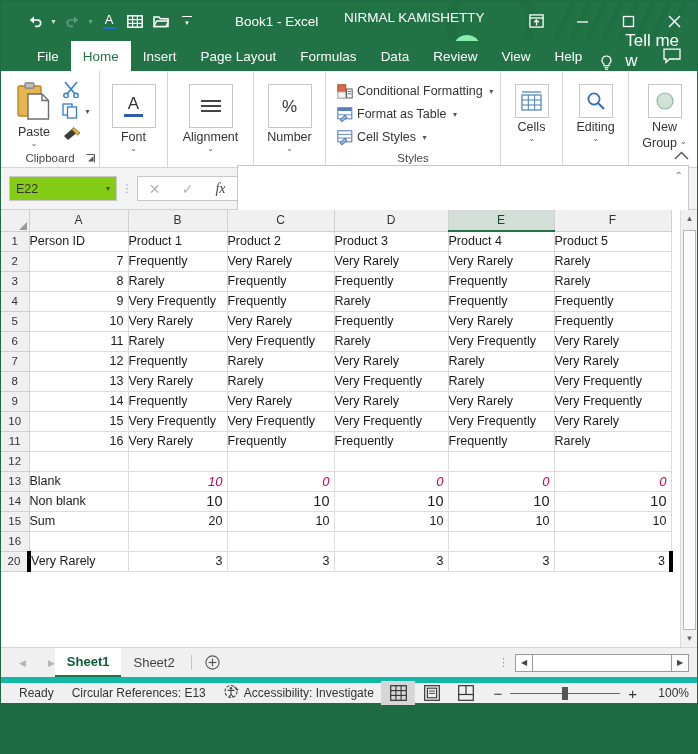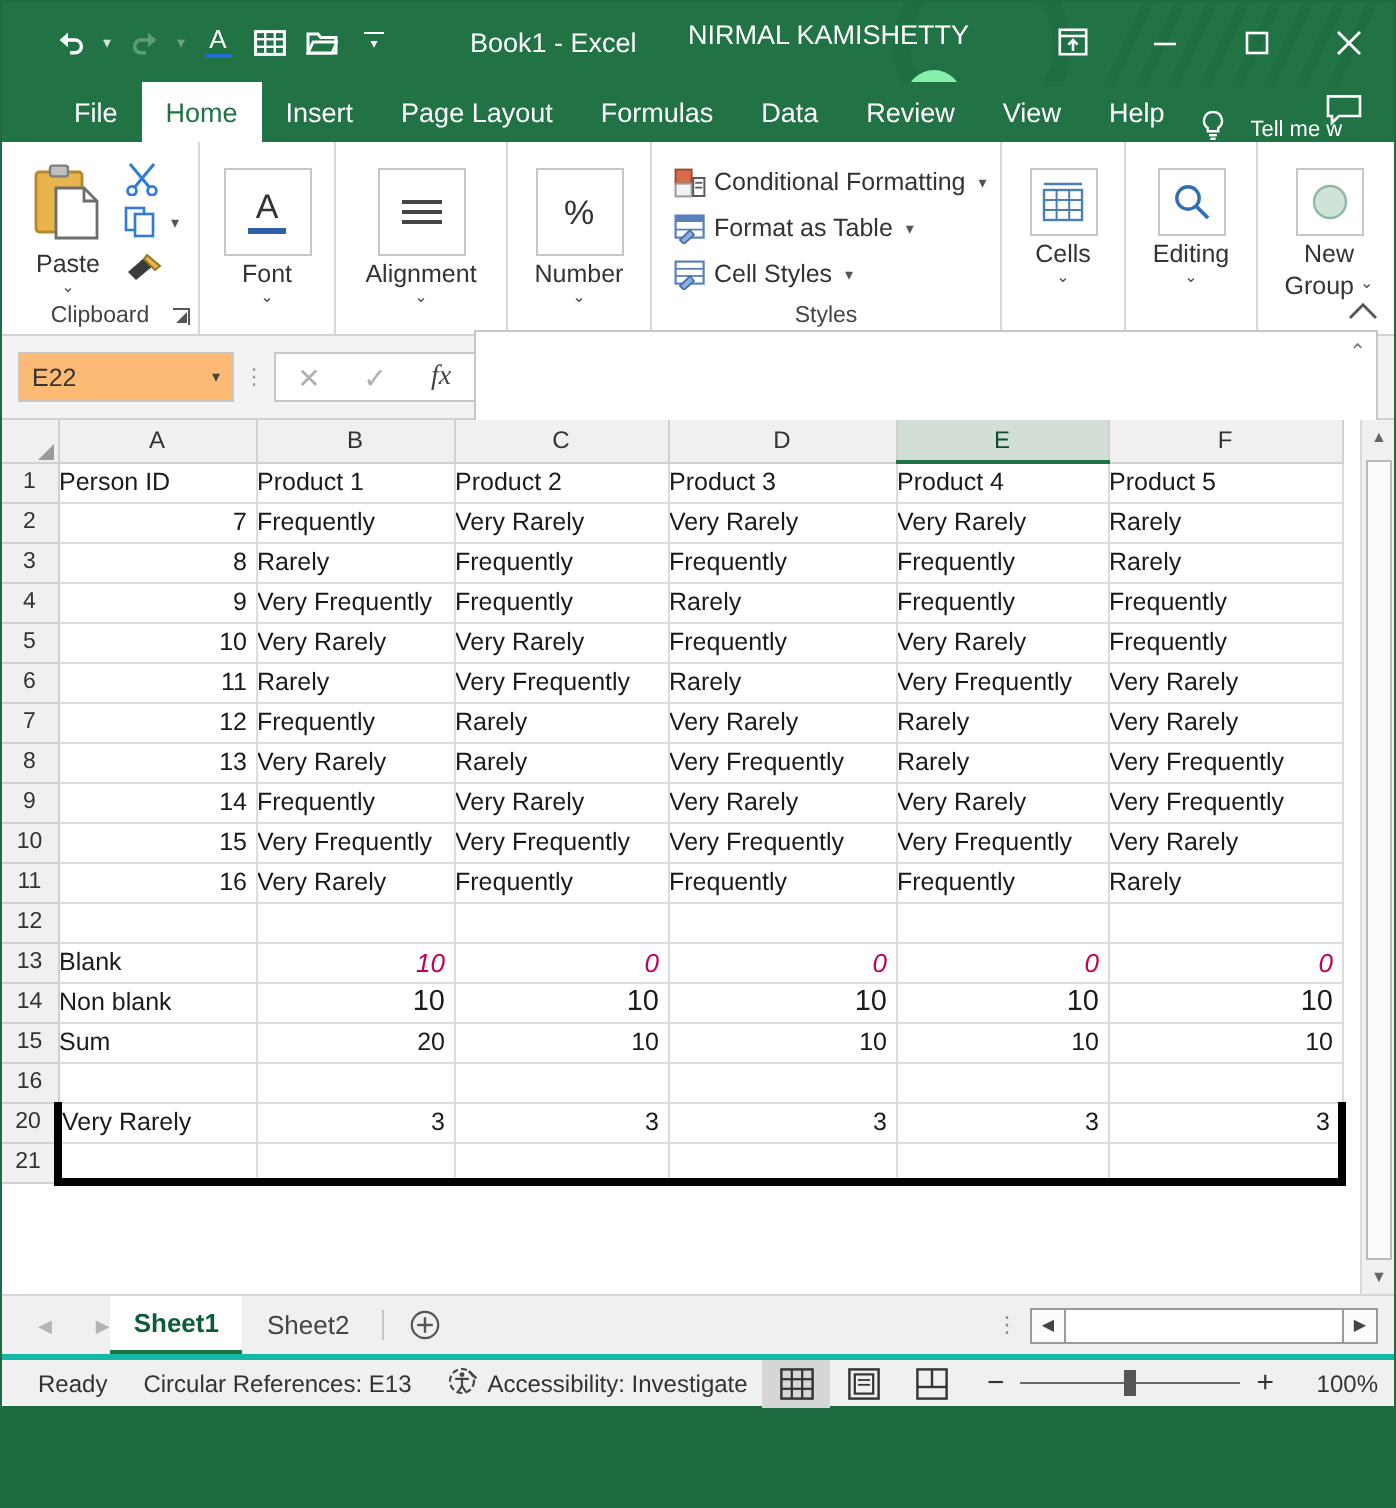--- a/index.html
+++ b/index.html
@@ -58,21 +58,21 @@
   .ribbon-tabs {
     height: 30px; background:#217346; display:flex; align-items:flex-end; position:relative;
     padding-left: 24px;
   }
   .rtab {
     height:30px; padding:0 12px; color:#fff; font-size:13.5px;
     display:flex; align-items:center; white-space:nowrap;
   }
   .rtab.active { background:#ffffff; color:#217346; font-weight:400; }
   .rtab-icon { padding:0 6px; display:flex;align-items:center; color:#fff;}
-  .tellme { color:#fff; font-size:11px; padding:0 6px; }
+  .tellme { color:#fff; font-size:17px; padding:0 6px; }
   .comment-ic { position:absolute; right:16px; bottom:3px; color:#fff; }
 
   
   .ribbon {
     height: 97px; background:#ffffff; position:relative;
     border-bottom:1px solid #d4d4d4;
     display:flex; align-items:stretch;
   }
   .rgroup { position:relative; display:flex; flex-direction:column; align-items:center; padding:3px 7px 0 7px;}
   .rgroup + .rgroup { border-left:1px solid #d6d6d6; }
@@ -86,21 +86,21 @@
   .bigbtn .blabel { font-size:12.5px; color:#333; margin-top:3px; line-height:1.05; text-align:center;}
   .bigbtn .bcaret { font-size:8px; color:#555; line-height:1; margin-top:1px;}
   .small-col { display:flex; flex-direction:column; justify-content:center; gap:2px; padding-left:2px;}
   .small-btn { display:flex; align-items:center; gap:4px; font-size:12.5px; color:#333; height:20px; white-space:nowrap;}
   .dialog-launcher { position:absolute; right:4px; bottom:2px; font-size:9px; color:#555; }
   .collapse-ribbon { position:absolute; right:8px; bottom:4px; color:#555; font-size:12px; }
 
   
   .formula-row { height:42px; background:#f3f3f3; display:flex; align-items:center; padding:0 8px; gap:0; border-bottom:1px solid #d0d0d0;}
   .namebox {
-    width:108px; height:25px; background:#fdba74; border:1px solid #c7c7c7; display:flex; align-items:center;
+    width:108px; height:25px; background:#84cc16; border:1px solid #c7c7c7; display:flex; align-items:center;
     padding:0 6px; font-size:12.5px; color:#333; justify-content:space-between;
   }
   .namebox .nb-caret { font-size:8px; color:#444; }
   .fb-dots { width:20px; text-align:center; color:#9a9a9a; font-size:11px; letter-spacing:0; }
   .fb-btns { display:flex; align-items:center; height:25px; border:1px solid #c7c7c7; border-right:none; background:#fff;}
   .fb-btn { width:33px; height:23px; display:flex;align-items:center;justify-content:center; color:#b0b0b0; font-size:14px;}
   .fb-btn.fx { color:#444; font-style:italic; font-family:"Liberation Serif", serif; font-size:14px;}
   .fbar { flex:1; height:48px; background:#fff; border:1px solid #c7c7c7; position:relative; }
   .fbar .fb-expand { position:absolute; right:5px; top:4px; color:#777; font-size:10px;}
 
@@ -152,21 +152,21 @@
   .addsheet { width:34px; display:flex; align-items:center; justify-content:center; color:#555; font-size:14px;}
   .sb-dots { margin-left:auto; display:flex; align-items:center; color:#8d8d8d; font-size:11px; padding-right:6px;}
   .hsb-wrap { display:flex; align-items:center; background:#f0f0f0; padding-right:8px; }
   .hsb-arrow { width:18px; height:18px; border:1px solid #9a9a9a; background:#fcfcfc; display:flex;
      align-items:center; justify-content:center; font-size:8px; color:#444;}
   .hsb-track { width:138px; height:18px; background:#fff; border-top:1px solid #9a9a9a; border-bottom:1px solid #9a9a9a;}
 
   
   .statusbar {
     height:26px; background:#f0f0f0; display:flex; align-items:center; font-size:12px; color:#333;
-    border-top:3px solid #14b8a6; padding-left:18px; gap:18px; position:relative;
+    border-top:6px solid #14b8a6; padding-left:18px; gap:18px; position:relative;
   }
   .sb-right { position:absolute; right:8px; display:flex; align-items:center; gap:0; }
   .viewbtn { width:34px; height:24px; display:flex;align-items:center;justify-content:center; color:#444;}
   .viewbtn.on { background:#d6d6d6; }
   .zoomctl { display:flex; align-items:center; gap:8px; margin-left:10px;}
   .zline { width:110px; height:1px; background:#666; position:relative;}
   .zthumb { position:absolute; left:52px; top:-6px; width:6px; height:13px; background:#555;}
   .zpct { width:44px; text-align:right; font-size:12px;}
 </style>
 </head>
@@ -662,29 +662,20 @@
           </tr>
           <tr>
             <th class="rowhdr">20</th>
             <td class="cell bx-left">Very Rarely</td>
             <td class="cell num">3</td>
             <td class="cell num">3</td>
             <td class="cell num">3</td>
             <td class="cell num">3</td>
             <td class="cell num bx-right">3</td>
           </tr>
-          <tr>
-            <th class="rowhdr">21</th>
-            <td class="cell bx-bot bx-left"></td>
-            <td class="cell bx-bot"></td>
-            <td class="cell bx-bot"></td>
-            <td class="cell bx-bot"></td>
-            <td class="cell bx-bot"></td>
-            <td class="cell bx-bot bx-right"></td>
-          </tr>
         </tbody>
     </table>
 
     <div class="vsb">
       <div class="arr">▲</div>
       <div class="thumb"></div>
       <div class="arr bot">▼</div>
     </div>
   </div>
 

